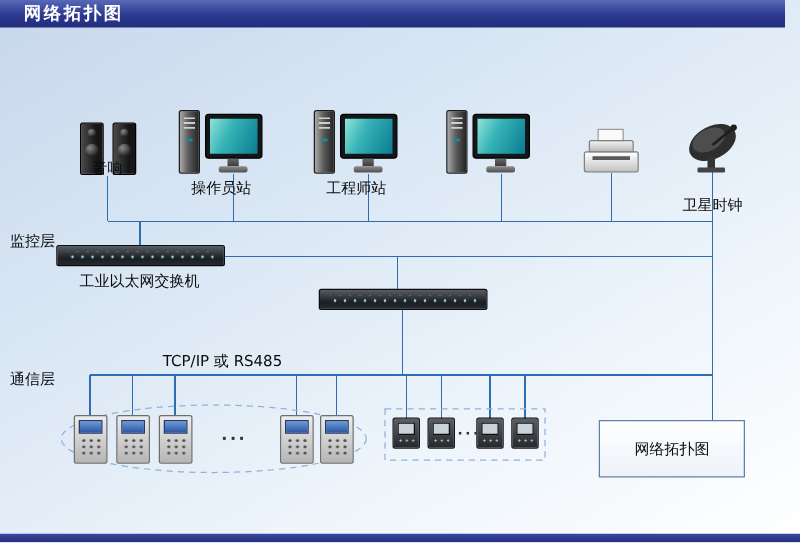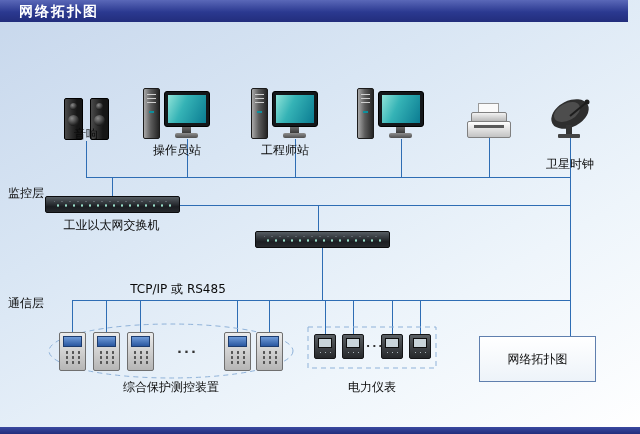--- a/index.html
+++ b/index.html
@@ -208,37 +208,35 @@
     </div>
   <div class="relay" style="left:224px">
       <div class="rscr"></div>
       <div class="rbtn"></div>
     </div>
   <div class="relay" style="left:256px">
       <div class="rscr"></div>
       <div class="rbtn"></div>
     </div>
   <div class="dots" style="left:177px;top:344px">···</div>
-  <div class="lbl" style="left:106px;top:379px;width:130px">综合保护测控装置</div>
 
   <div class="meter" style="left:314px">
       <div class="mscr"></div>
       <div class="mdots"></div>
     </div>
   <div class="meter" style="left:342px">
       <div class="mscr"></div>
       <div class="mdots"></div>
     </div>
   <div class="meter" style="left:381px">
       <div class="mscr"></div>
       <div class="mdots"></div>
     </div>
   <div class="meter" style="left:409px">
       <div class="mscr"></div>
       <div class="mdots"></div>
     </div>
   <div class="dots" style="left:366px;top:340px;font-size:11px">···</div>
-  <div class="lbl" style="left:322px;top:379px;width:100px">电力仪表</div>
 
   <div id="other-box">网络拓扑图</div>
 
   <div id="footer"></div>
 </div>
 
 </body></html>

